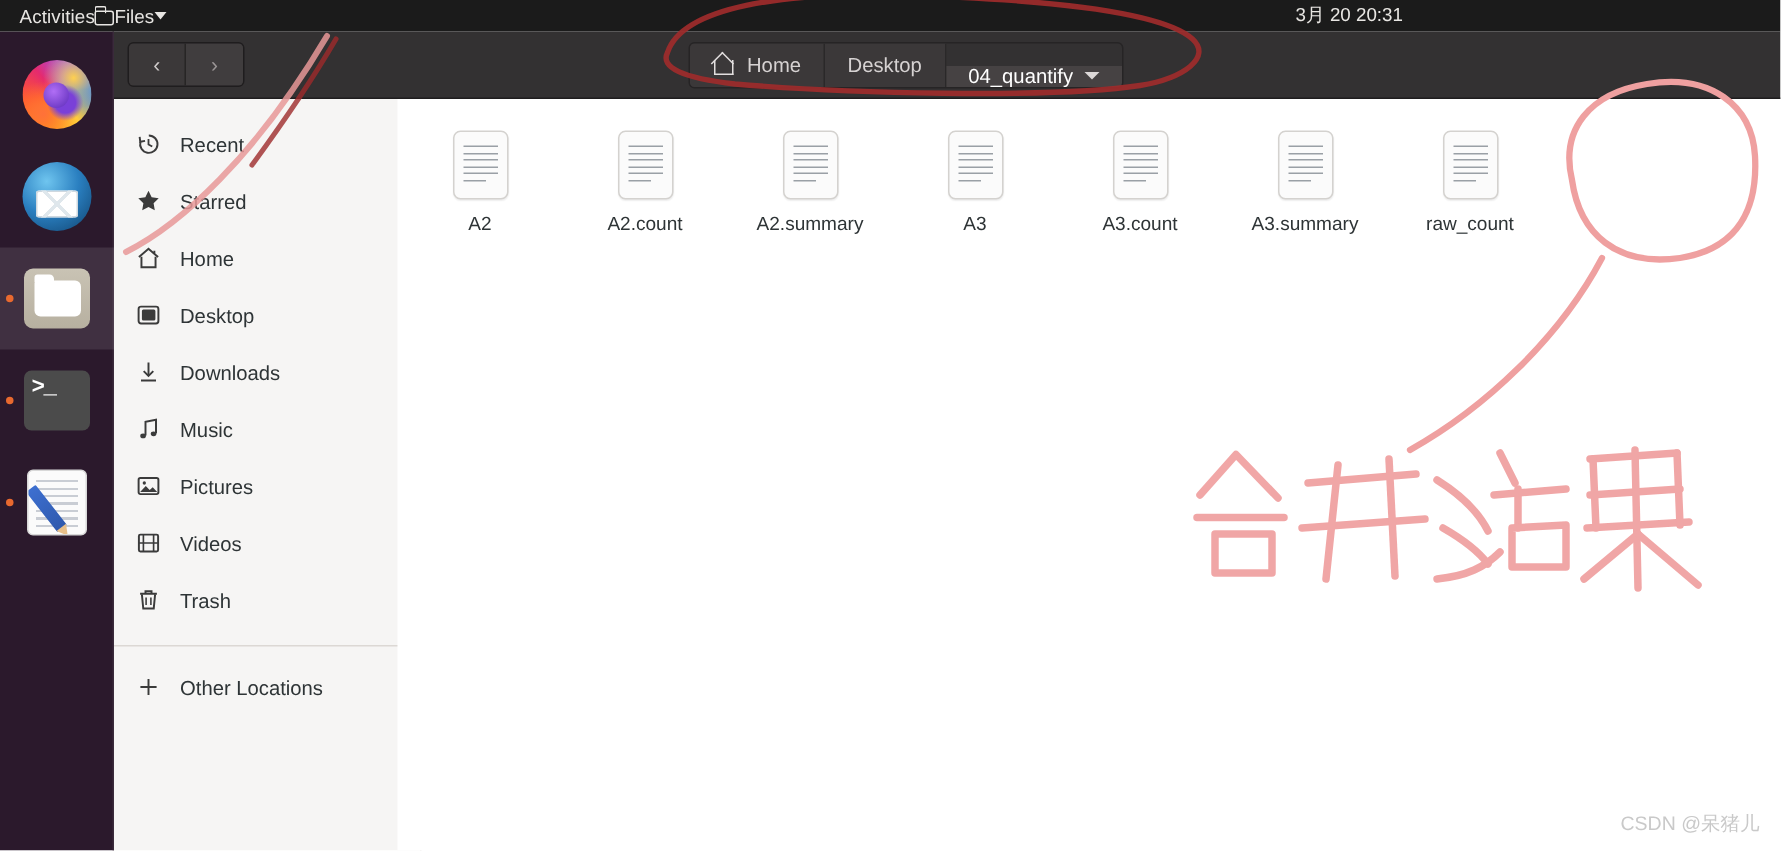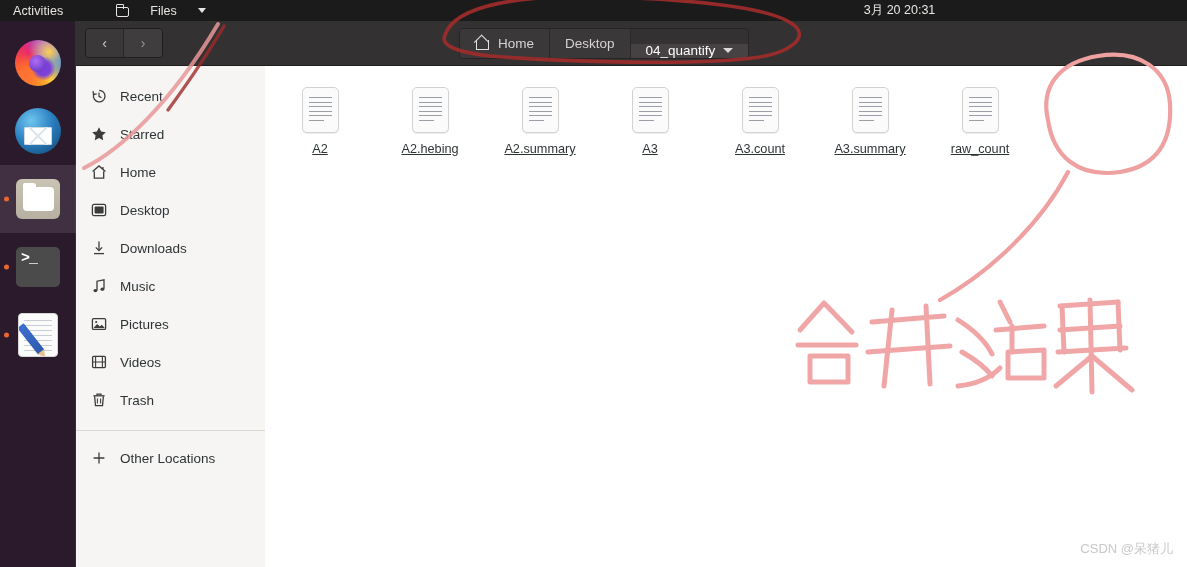--- a/index.html
+++ b/index.html
@@ -13,21 +13,21 @@
 
   
   .topbar {
     position: absolute; left: 0; top: 0; width: 1187px; height: 21px;
     background: #1b1b1b; color: #e8e6e3;
     display: flex; align-items: center;
     font-size: 12.5px;
     z-index: 40;
   }
   .topbar .activities { margin-left: 13px; letter-spacing: .1px; }
-  .topbar .appmenu { margin-left: 53px; display: flex; align-items: center; gap: 21px; }
+  .topbar .appmenu { display: flex; align-items: center; gap: 0; }
   .topbar .clock {
     position: absolute; left: 50%; transform: translateX(-50%);
     margin-left: 306px;
     white-space: nowrap;
   }
   .folder-glyph {
     display: inline-block; width: 13px; height: 10px;
     border: 1.3px solid #e8e6e3; border-radius: 1.5px 2px 2px 2px;
     position: relative; top: 1px;
   }
@@ -226,21 +226,21 @@
     width: 37px; height: 46px; border-radius: 5px;
     background: #fbfbfb; border: 1px solid #d4d2cf;
     box-shadow: 0 1px 1px rgba(0,0,0,0.07);
     position: relative; margin-bottom: 8px;
   }
   .file-icon .ln {
     position: absolute; left: 6px; right: 6px; height: 1.4px; background: #9aa0a6;
   }
   .file-label {
     font-size: 12.7px; color: #2e3436; line-height: 17px;
-    max-width: 104px; word-break: break-word; text-decoration: underline;
+    max-width: 104px; word-break: break-word;
   }
 
   
   .annot { position: absolute; left: 0; top: 0; width: 1187px; height: 567px;
            pointer-events: none; z-index: 60; }
   .watermark {
     position: absolute; right: 14px; bottom: 9px;
     color: #c9c9c9; font-size: 13px;
     z-index: 55;
   }
@@ -452,21 +452,21 @@
           </div>
           <div class="file-item">
             <div class="file-icon">
               <div class="ln" style="top: 9px;"></div>
               <div class="ln" style="top: 13.5px;"></div>
               <div class="ln" style="top: 18px;"></div>
               <div class="ln" style="top: 22.5px;"></div>
               <div class="ln" style="top: 27px;"></div>
               <div class="ln" style="top: 31.5px; right: 14px;"></div>
             </div>
-            <div class="file-label">A2.hebing</div>
+            <div class="file-label">A2.count</div>
           </div>
           <div class="file-item">
             <div class="file-icon">
               <div class="ln" style="top: 9px;"></div>
               <div class="ln" style="top: 13.5px;"></div>
               <div class="ln" style="top: 18px;"></div>
               <div class="ln" style="top: 22.5px;"></div>
               <div class="ln" style="top: 27px;"></div>
               <div class="ln" style="top: 31.5px; right: 14px;"></div>
             </div>

